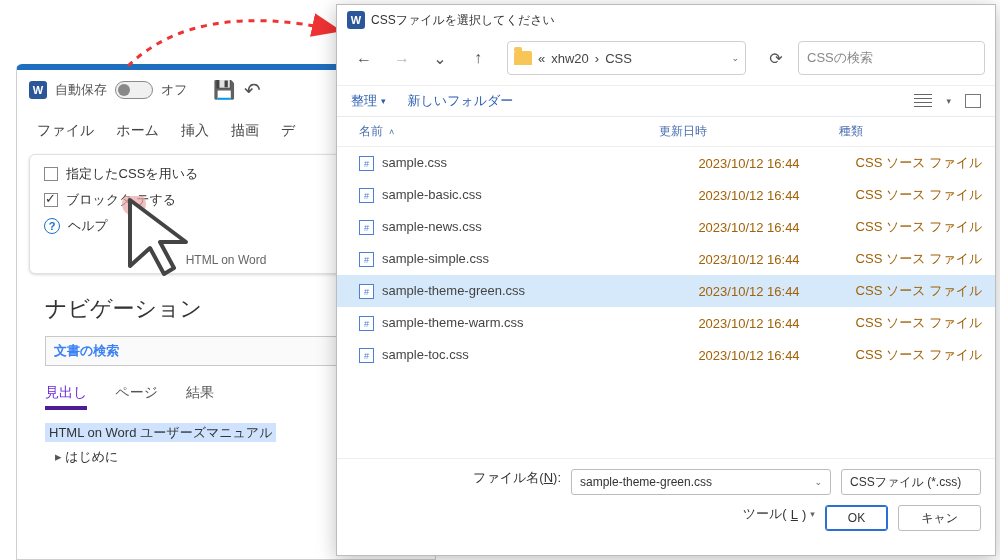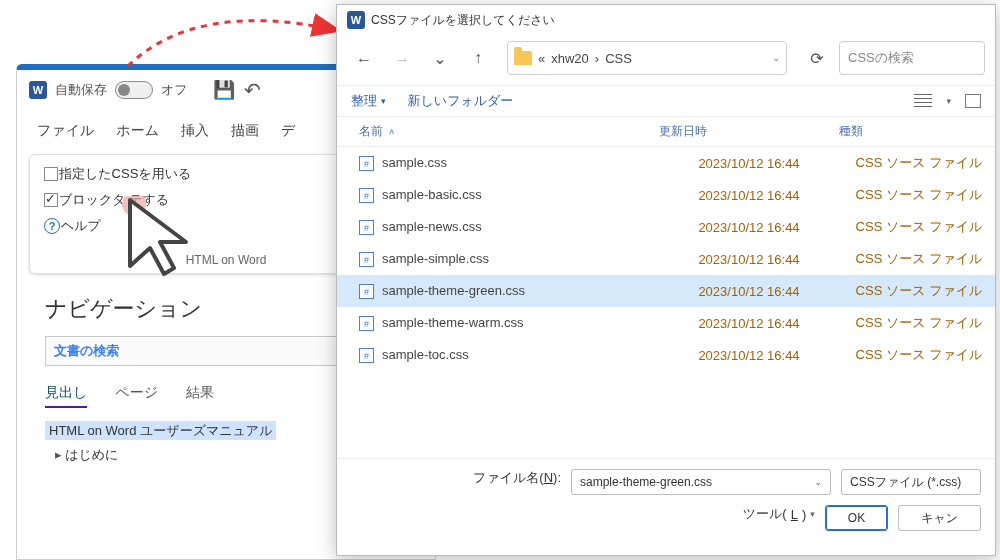--- a/index.html
+++ b/index.html
@@ -43,21 +43,21 @@
     font-size:14px; color:#444;
   }
   .ribbon-tabs span { padding: 4px 2px; }
 
   .ribbon-panel {
     margin: 6px 12px; padding: 10px 14px 6px 14px;
     background:#fff; border:1px solid #e0e0e0; border-radius:6px;
     box-shadow: 0 1px 3px rgba(0,0,0,0.15);
     position:relative;
   }
-  .ribbon-row { display:flex; align-items:center; gap:1px; margin-bottom:8px; font-size:13px; color:#333;}
+  .ribbon-row { display:flex; align-items:center; gap:8px; margin-bottom:8px; font-size:13px; color:#333;}
   .checkbox { width:14px; height:14px; border:1px solid #888; background:#fff; display:inline-block; position:relative;}
   .checkbox.checked::after{ content:"✓"; position:absolute; top:-3px; left:0; font-size:13px; color:#333;}
   .help-icon { color:#1a6fc9; font-weight:bold; border:1.5px solid #1a6fc9; border-radius:50%; width:16px; height:16px; display:inline-flex; align-items:center; justify-content:center; font-size:11px;}
   .ribbon-group-label { text-align:center; font-size:12px; color:#666; margin-top:18px;}
   .html-convert {
     position:absolute; right:10px; top:8px; bottom:24px; width:62px;
     border-left:1px solid #e2e2e2; text-align:center; padding-top:4px;
     font-size:11px; color:#555;
   }
   .html-convert .big-icon{
@@ -67,21 +67,21 @@
   }
 
   .nav-pane { padding: 14px 20px 0 28px; }
   .nav-title { font-size:22px; color:#333; margin-bottom:12px;}
   .nav-search {
     width: 100%; height:30px; border:1px solid #c9c9c9;
     padding: 0 8px; font-size:13px; color:#3b82f6; background:#fafafa;
     display:flex; align-items:center;font-weight:bold;
   }
   .nav-tabs { display:flex; gap:28px; margin-top:18px; font-size:14px; color:#555;}
-  .nav-tabs .active { color:#0c4a6e; border-bottom:2px solid #4c1d95; padding-bottom:4px;}
+  .nav-tabs .active { color:#6d28d9; border-bottom:4px solid #4c1d95; padding-bottom:4px;}
   .nav-content { margin-top:14px; font-size:13px; color:#333;}
   .nav-content .sel { background:#cfe3ff; padding:2px 4px;}
   .nav-content .bullet::before{ content:"▸ "; color:#555;}
 
   
   .arrow-svg { position:absolute; left:116px; top:6px; }
 
   
   .cursor-svg { position:absolute; left:120px; top:196px; }
 
@@ -101,21 +101,21 @@
   .nav-btn { width:34px; height:34px; display:flex; align-items:center; justify-content:center; color:#555; border-radius:4px;}
   .breadcrumb {
     flex:1; display:flex; align-items:center; gap:6px;
     height:34px; border:1px solid #d0d0d0; border-radius:4px;
     padding: 0 6px; margin: 0 8px; font-size:13px; color:#444; background:#fff;
   }
   .folder-icon { width:18px; height:14px; background:#f7c657; border-radius:2px 2px 0 0; position:relative;}
   .folder-icon::before{content:"";position:absolute;top:-4px;left:0;width:8px;height:4px;background:#f7c657;border-radius:2px 2px 0 0;}
   .refresh-btn { width:36px; height:34px; display:flex;align-items:center;justify-content:center;color:#555;}
   .search-box {
-    width:146px; height:34px; border:1px solid #d0d0d0; border-radius:4px;
+    width:187px; height:34px; border:1px solid #d0d0d0; border-radius:4px;
     padding:0 8px; font-size:13px; color:#888; display:flex; align-items:center; background:#fff;
   }
 
   .dlg-toolbar {
     display:flex; align-items:center; justify-content:space-between;
     padding: 6px 14px; font-size:13px;
   }
   .dlg-toolbar-left { display:flex; gap:22px; color:#2a5db0;align-items:flex-end;}
   .dlg-toolbar-left span{ display:flex; align-items:center; gap:4px;}
   .dropdown-caret { font-size:9px; color:#2a5db0;}

